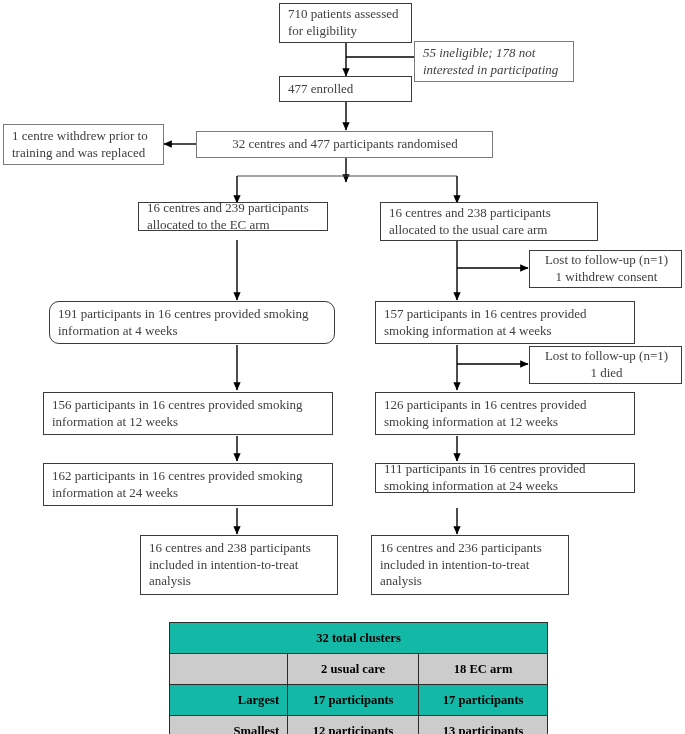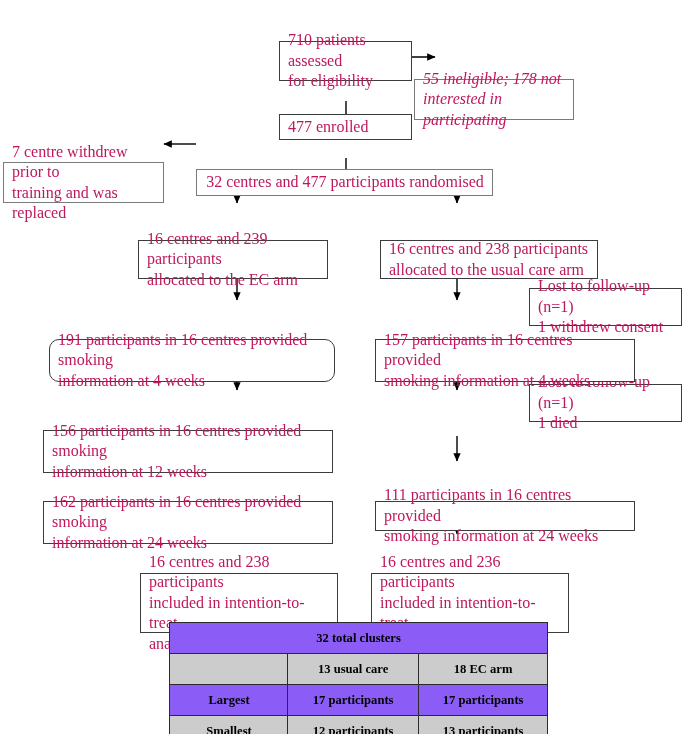--- a/index.html
+++ b/index.html
@@ -21,58 +21,57 @@
     top: 0;
     width: 685px;
     height: 734px;
     pointer-events: none;
   }
   .node {
     position: absolute;
     box-sizing: border-box;
     border: 1px solid #3c3c3c;
     background: #ffffff;
-    font-size: 16px;
+    font-size: 13px;
     line-height: 1.28;
-    color: #be185d;
+    color: #404040;
     padding: 5px 7px 5px 8px;
     display: flex;
     flex-direction: column;
     justify-content: center;
     white-space: pre-line;
     z-index: 2;
-    margin-top: 38px;
   }
   .node.gray-border { border-color: #7a7a7a; }
-  .node.center { text-align: left; padding-right: 6px; }
+  .node.center { text-align: center; padding-right: 6px; }
 
   
   #cluster-table {
     position: absolute;
     box-sizing: border-box;
     border-collapse: collapse;
     font-size: 12.6px;
     font-weight: bold;
     color: #000;
     z-index: 2;
     background: #fff;
   }
   #cluster-table td {
     border: 1px solid #2b2b2b;
     padding: 6px 8px;
     text-align: center;
     vertical-align: middle;
     height: 18px;
   }
   #cluster-table td.rowhead {
-    text-align: center;
+    text-align: right;
     padding-left: 9px;
   }
   #cluster-table tr.shaded td { background: #cccccc; }
-  #cluster-table tr.plain td { background: #8b5cf6; }
+  #cluster-table tr.plain td { background: #14b8a6; }
 </style>
 </head>
 <body>
 
 <div id="canvas">
 
   <svg id="connectors" viewBox="0 0 685 734" xmlns="http://www.w3.org/2000/svg">
     <defs>
       <marker id="ah" markerWidth="7" markerHeight="7" refX="5.6" refY="2.6" orient="auto" markerUnits="strokeWidth">
         <path d="M0,0 L6,2.6 L0,5.2 z" fill="#000000"></path>
@@ -115,29 +114,29 @@
   <div class="node gray-border" style="left:414px; top:41px; width:160px; height:41px;font-style:italic;">
     <span>55 ineligible; 178 not
 interested in participating</span>
   </div>
 
   <div class="node" style="left:279px; top:76px; width:133px; height:26px;">
     <span>477 enrolled</span>
   </div>
 
   <div class="node gray-border" style="left:3px; top:124px; width:161px; height:41px;">
-    <span>7 centre withdrew prior to
+    <span>1 centre withdrew prior to
 training and was replaced</span>
   </div>
 
   <div class="node gray-border" style="left:196px; top:131px; width:297px; height:27px;text-align:center;">
     <span>32 centres and 477 participants randomised</span>
   </div>
 
-  <div class="node" style="left:138px; top:202px; width:190px; height:39px;">
+  <div class="node" style="left:138px; top:202px; width:190px; height:29px;">
     <span>16 centres and 239 participants
 allocated to the EC arm</span>
   </div>
 
   <div class="node" style="left:380px; top:202px; width:218px; height:39px;">
     <span>16 centres and 238 participants
 allocated to the usual care arm</span>
   </div>
 
   <div class="node center" style="left:529px; top:250px; width:153px; height:38px;">
@@ -158,20 +157,24 @@
   <div class="node" style="left:375px; top:301px; width:260px; height:43px;">
     <span>157 participants in 16 centres provided
 smoking information at 4 weeks</span>
   </div>
 
   <div class="node" style="left:43px; top:392px; width:290px; height:43px;">
     <span>156 participants in 16 centres provided smoking
 information at 12 weeks</span>
   </div>
 
+  <div class="node" style="left:375px; top:392px; width:260px; height:43px;">
+    <span>126 participants in 16 centres provided
+smoking information at 12 weeks</span>
+  </div>
 
   <div class="node" style="left:43px; top:463px; width:290px; height:43px;">
     <span>162 participants in 16 centres provided smoking
 information at 24 weeks</span>
   </div>
 
   <div class="node" style="left:375px; top:463px; width:260px; height:30px;">
     <span>111 participants in 16 centres provided
 smoking information at 24 weeks</span>
   </div>
@@ -188,21 +191,21 @@
 analysis</span>
   </div>
 
   <table id="cluster-table" style="left:169px; top:622px; width:379px;">
     <tbody>
       <tr class="plain">
         <td colspan="3">32 total clusters</td>
       </tr>
       <tr class="shaded">
         <td style="width:120px;"></td>
-        <td style="width:131px;">13 usual care</td>
+        <td style="width:131px;">2 usual care</td>
         <td style="width:128px;">18 EC arm</td>
       </tr>
       <tr class="plain">
         <td class="rowhead">Largest</td>
         <td>17 participants</td>
         <td>17 participants</td>
       </tr>
       <tr class="shaded">
         <td class="rowhead">Smallest</td>
         <td>12 participants</td>

